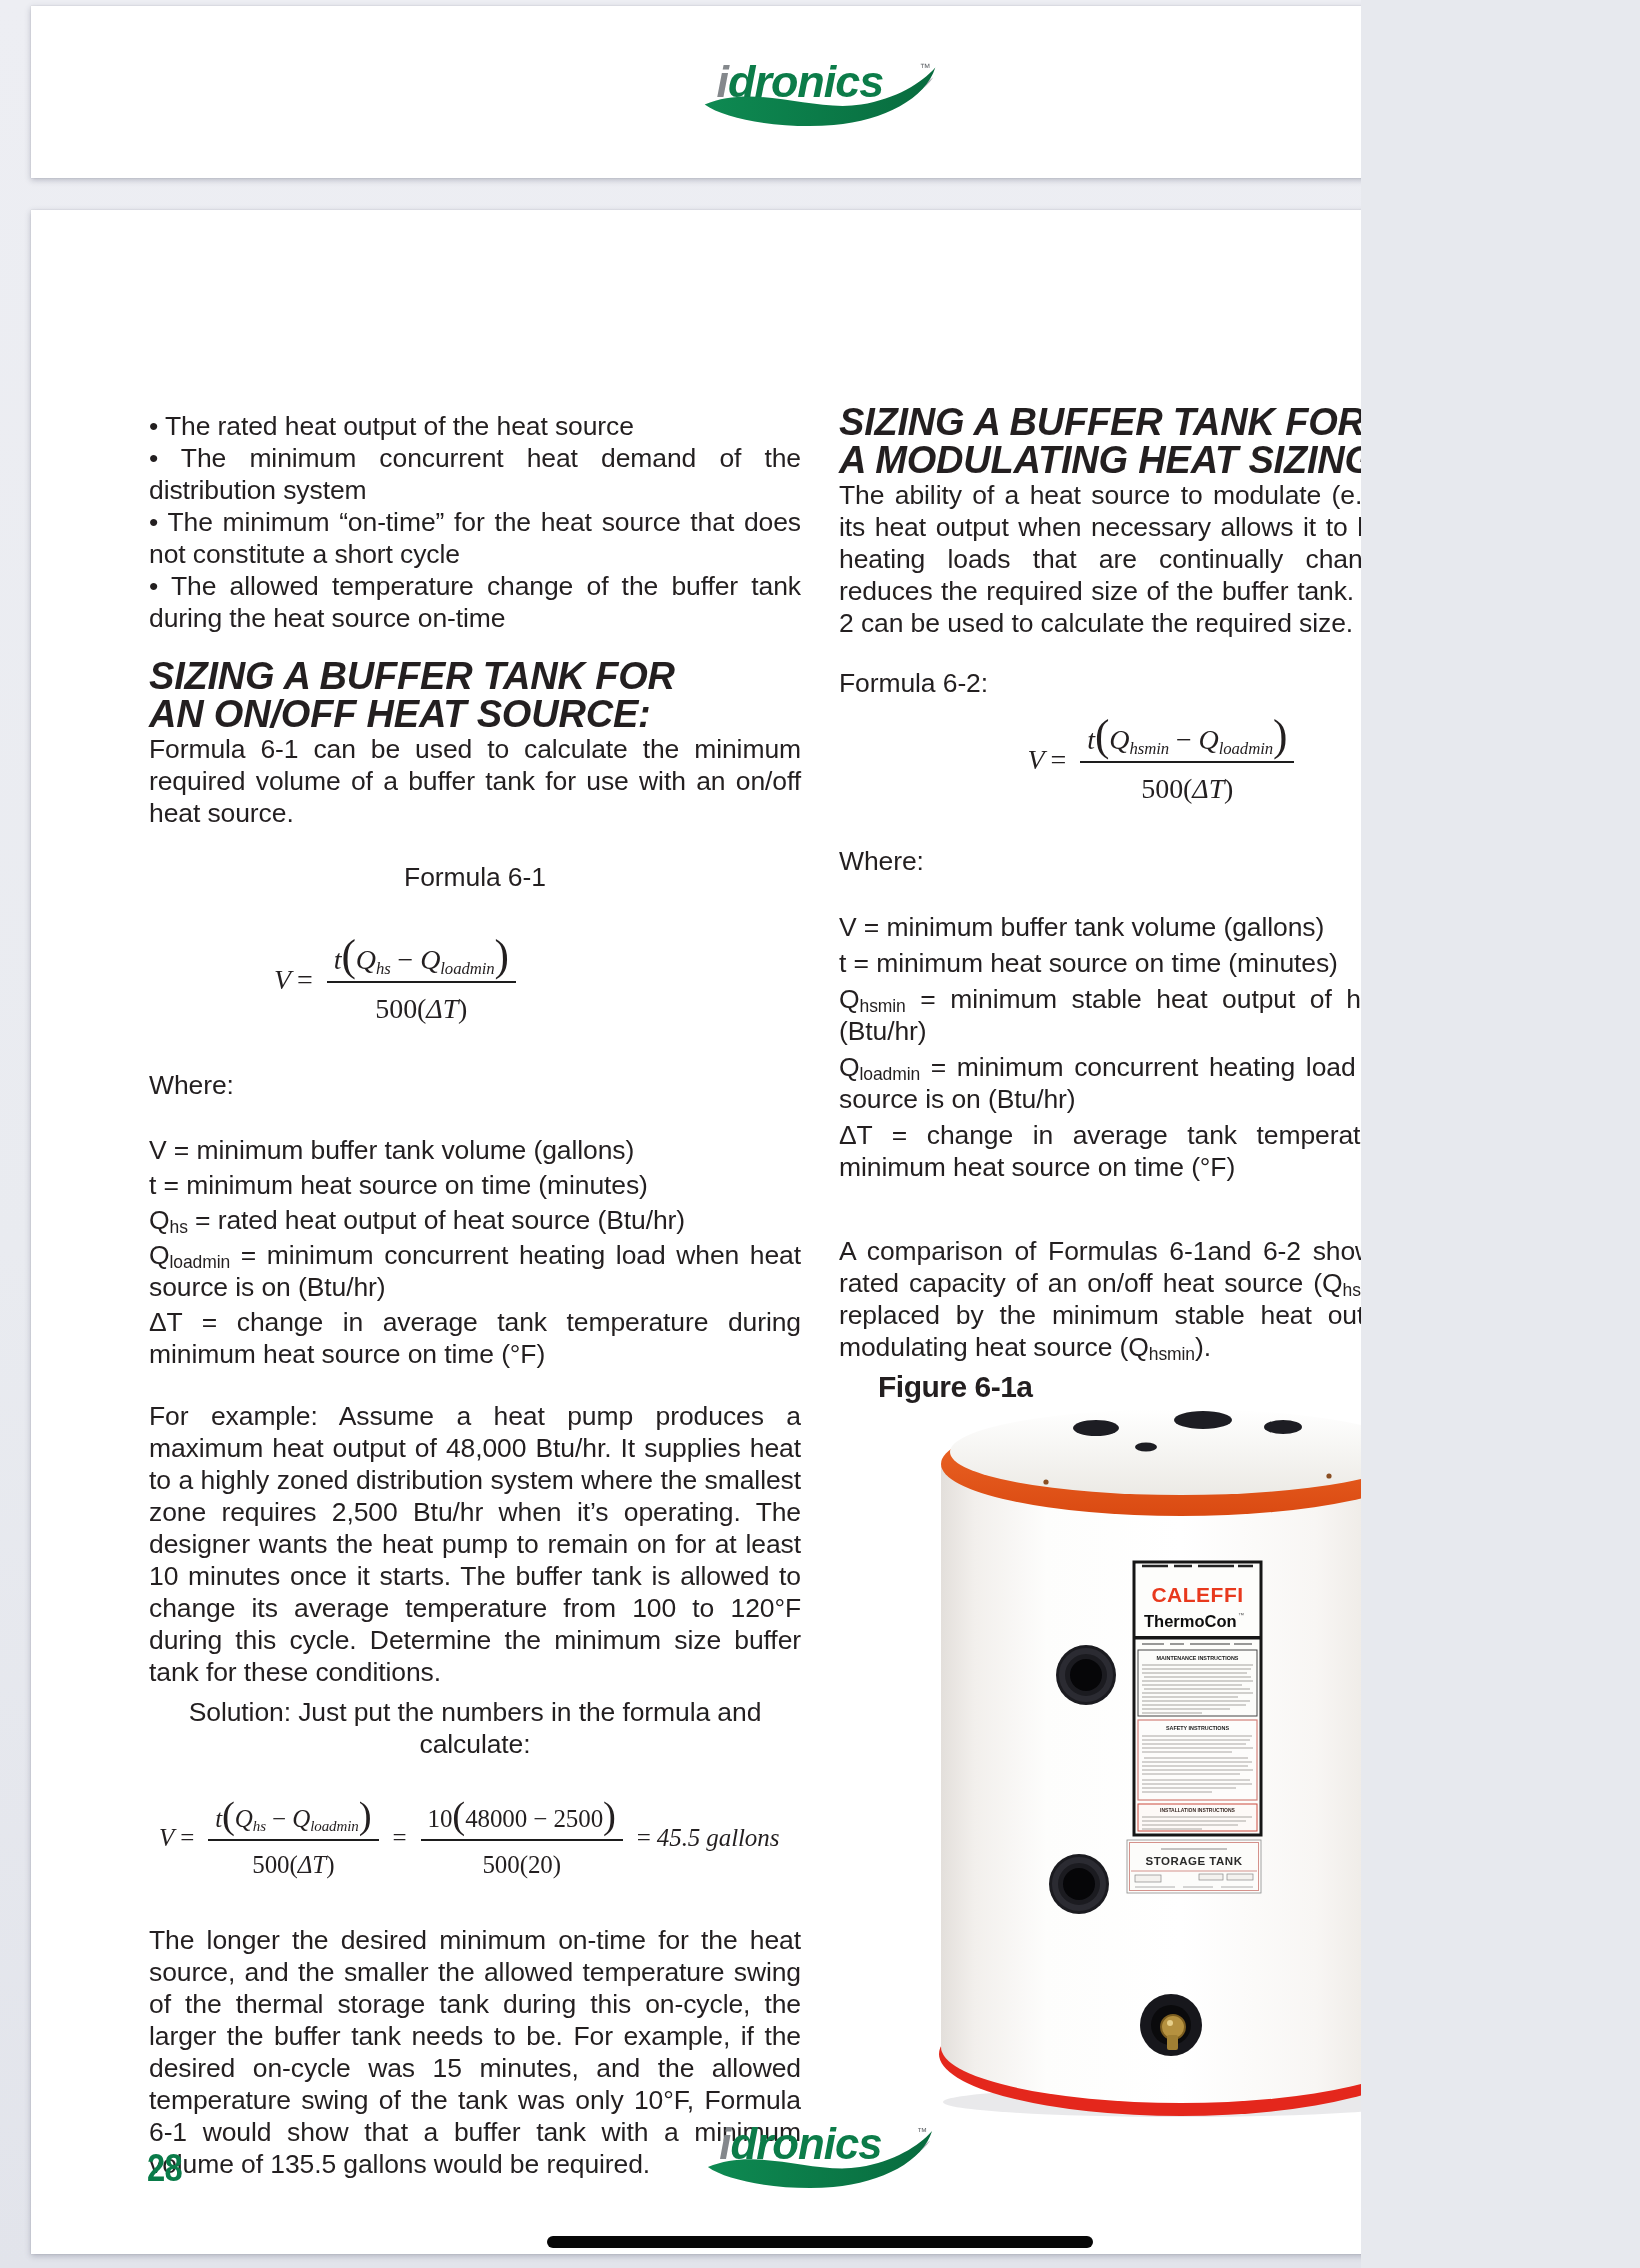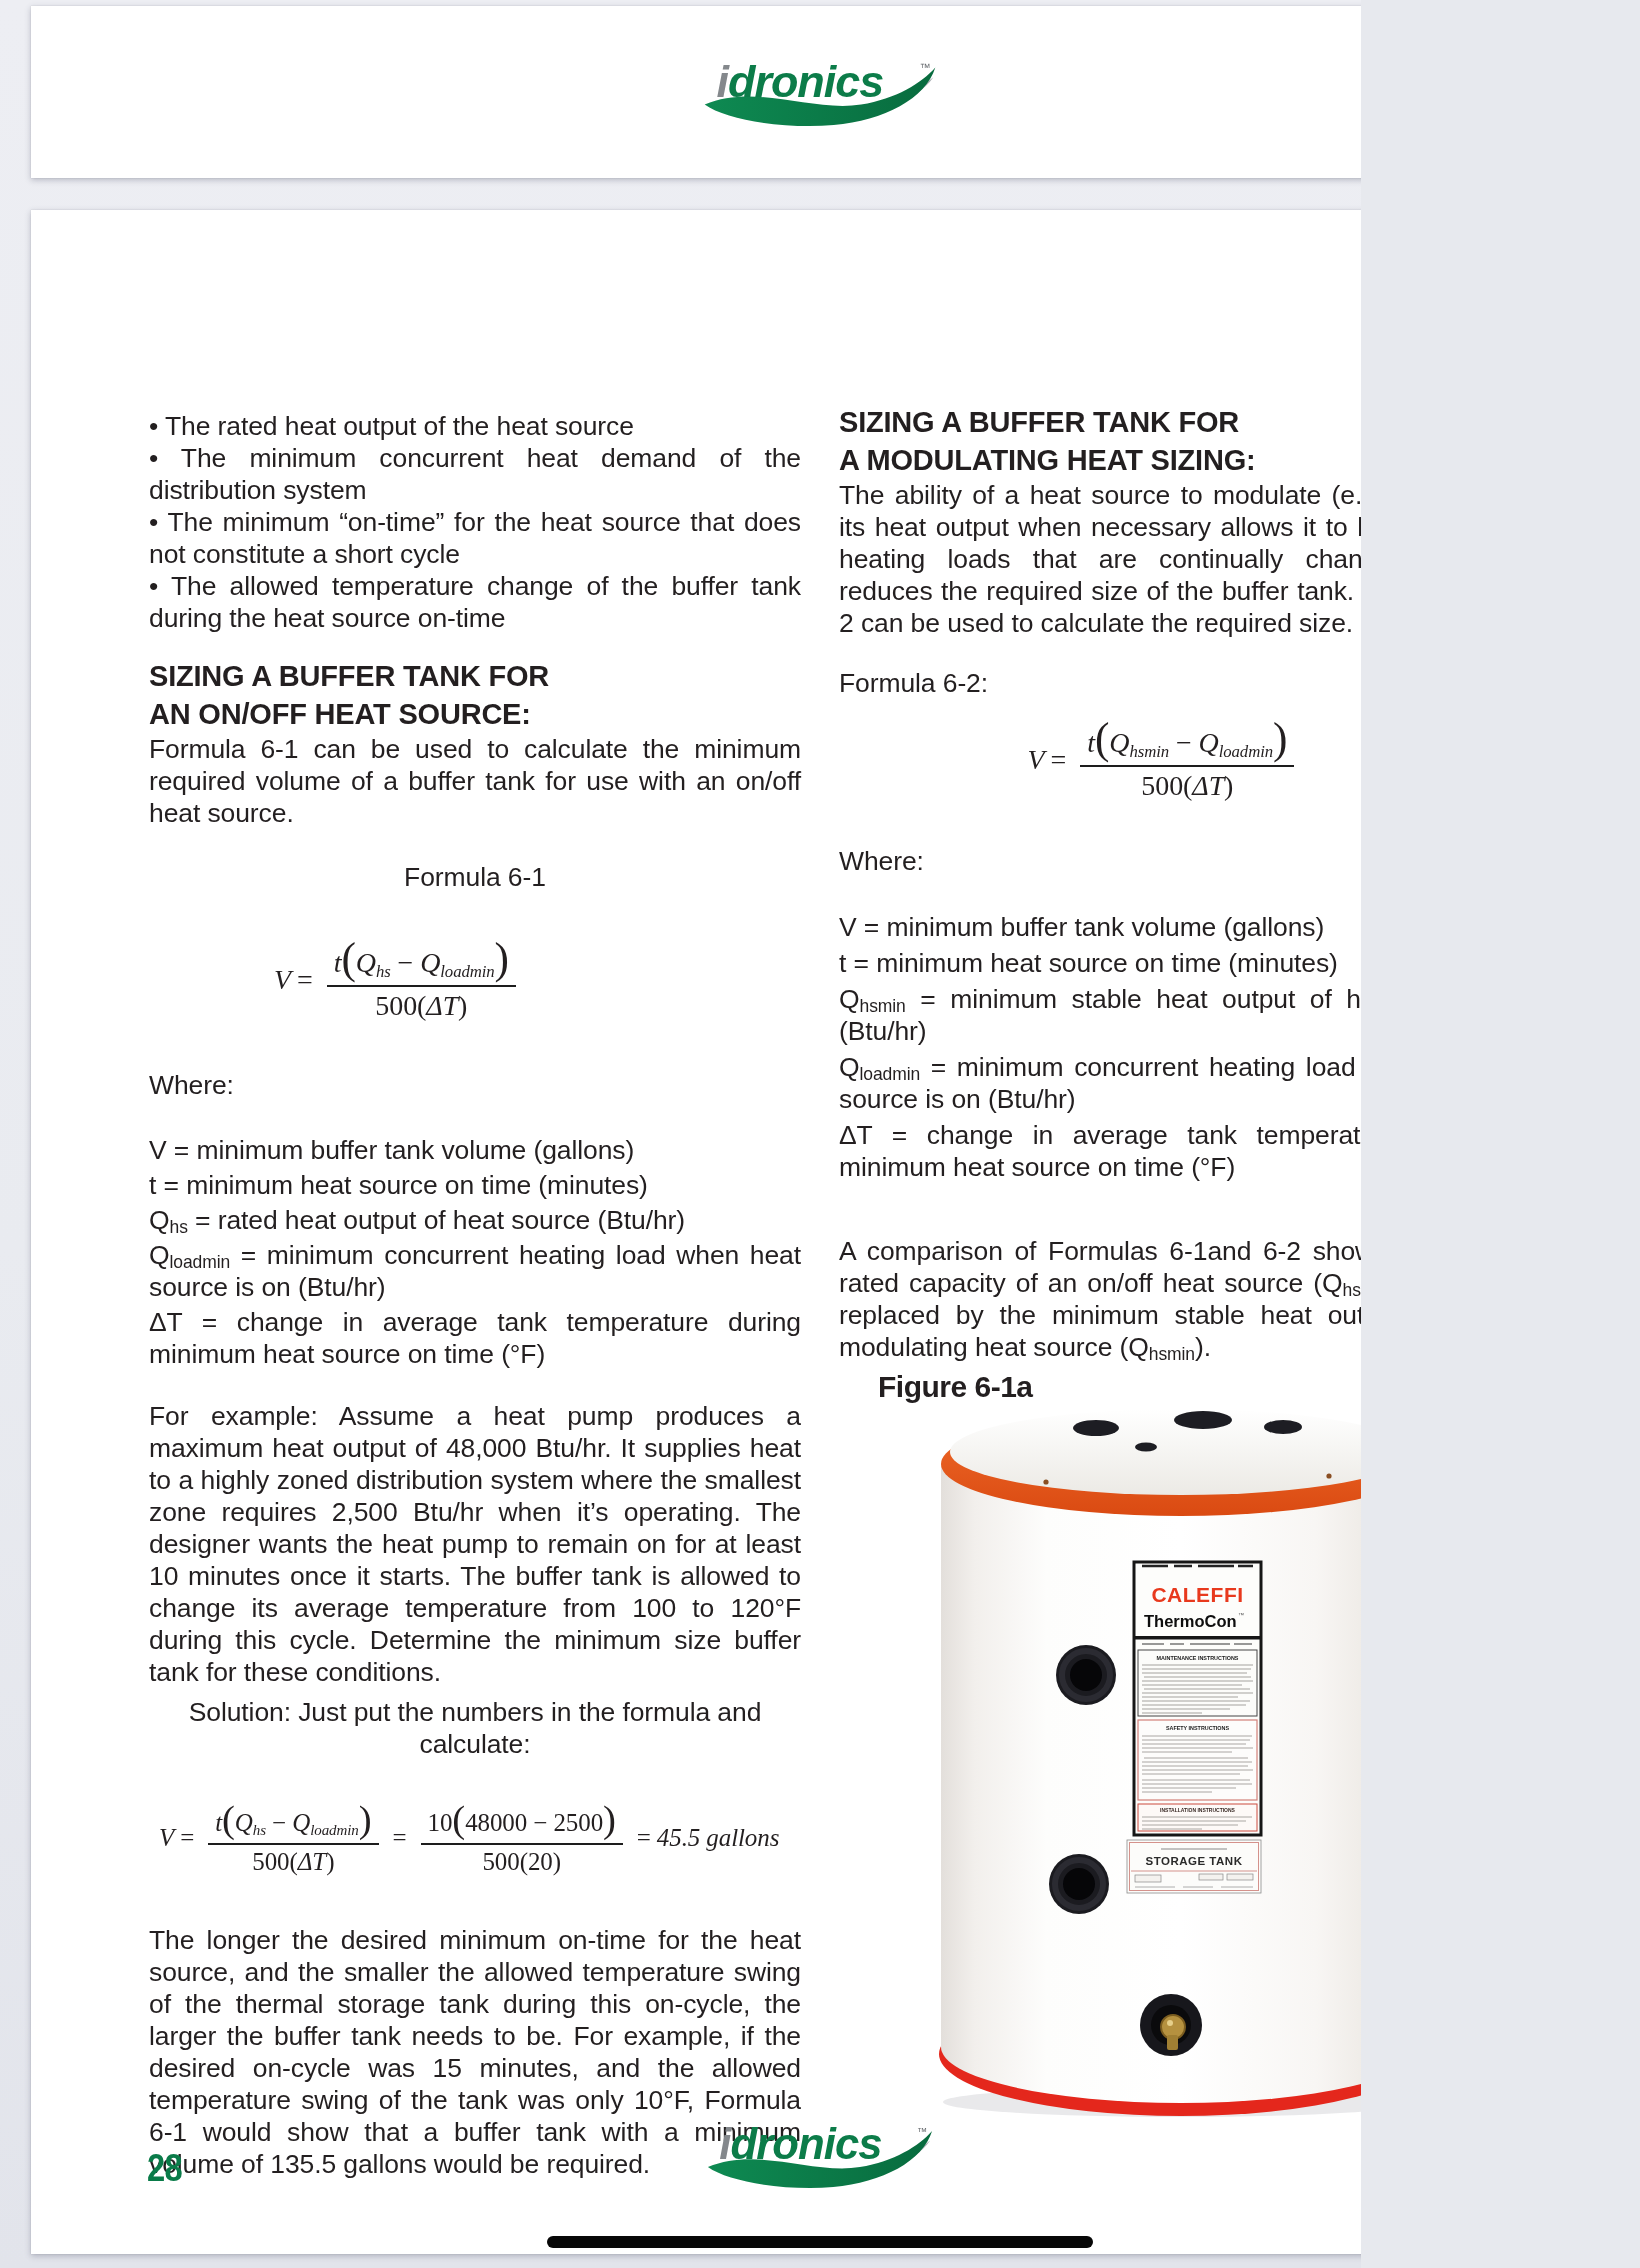--- a/index.html
+++ b/index.html
@@ -20,36 +20,36 @@
   .logo27{top:38px;width:236px;height:86px;}
   .logo28{top:1898px;width:228px;height:84px;}
 
   .col{position:absolute;width:652px;font-size:26.5px;line-height:32px;
     letter-spacing:-0.1px;text-align:justify;}
   .leftcol{left:118px;top:200px;}
   .rightcol{left:808px;top:193px;}
 
   .col p{margin:0;}
   .bullet{margin-bottom:5px;}
-  .h{font-weight:bold;font-size:29px;line-height:38px;text-align:left;letter-spacing:-0.2px;}
+  .h{font-weight:bold;font-size:38px;line-height:38px;text-align:left;letter-spacing:-0.2px;font-style:italic;}
   .gap-sm{height:23px;}
   sub.tsub{font-size:0.66em;line-height:0;vertical-align:-0.22em;}
 
   
   .mathline{font-family:"Liberation Serif",serif;font-size:28px;line-height:1.15;
     display:flex;align-items:center;justify-content:center;text-align:center;}
   .m61{margin:28px 0 0 40px;width:420px;height:118px;}
   .m62{margin:0 0 0 0;width:652px;height:122px;}
   .msol{margin:24px 0 0 10px;width:640px;height:108px;font-size:25px;justify-content:flex-start;}
   .vi{font-style:italic;}
   .msub{font-style:italic;font-size:0.60em;line-height:0;vertical-align:-0.28em;}
   .bp{font-size:1.55em;font-weight:300;line-height:.8;position:relative;top:.02em;}
   .frac{display:inline-flex;flex-direction:column;align-items:center;margin:0 8px;vertical-align:middle;}
   .frac .num{border-bottom:2.5px solid #1d1d1d;padding:2px 7px 5px;white-space:nowrap;}
-  .frac .den{padding-top:3px;white-space:nowrap;}
+  .frac .den{padding-top:10px;white-space:nowrap;}
   .meq{margin:0 6px;}
   .mres{font-style:italic;white-space:nowrap;}
 
   
   .figlabel{position:absolute;left:847px;top:1160px;font-weight:bold;font-size:30px;
     letter-spacing:-0.5px;}
   .tanksvg{position:absolute;left:900px;top:1192px;width:500px;height:724px;}
 
   .dragbar{position:absolute;left:50%;transform:translateX(-50%);top:2026px;
     width:546px;height:12px;border-radius:6px;background:#070707;}

